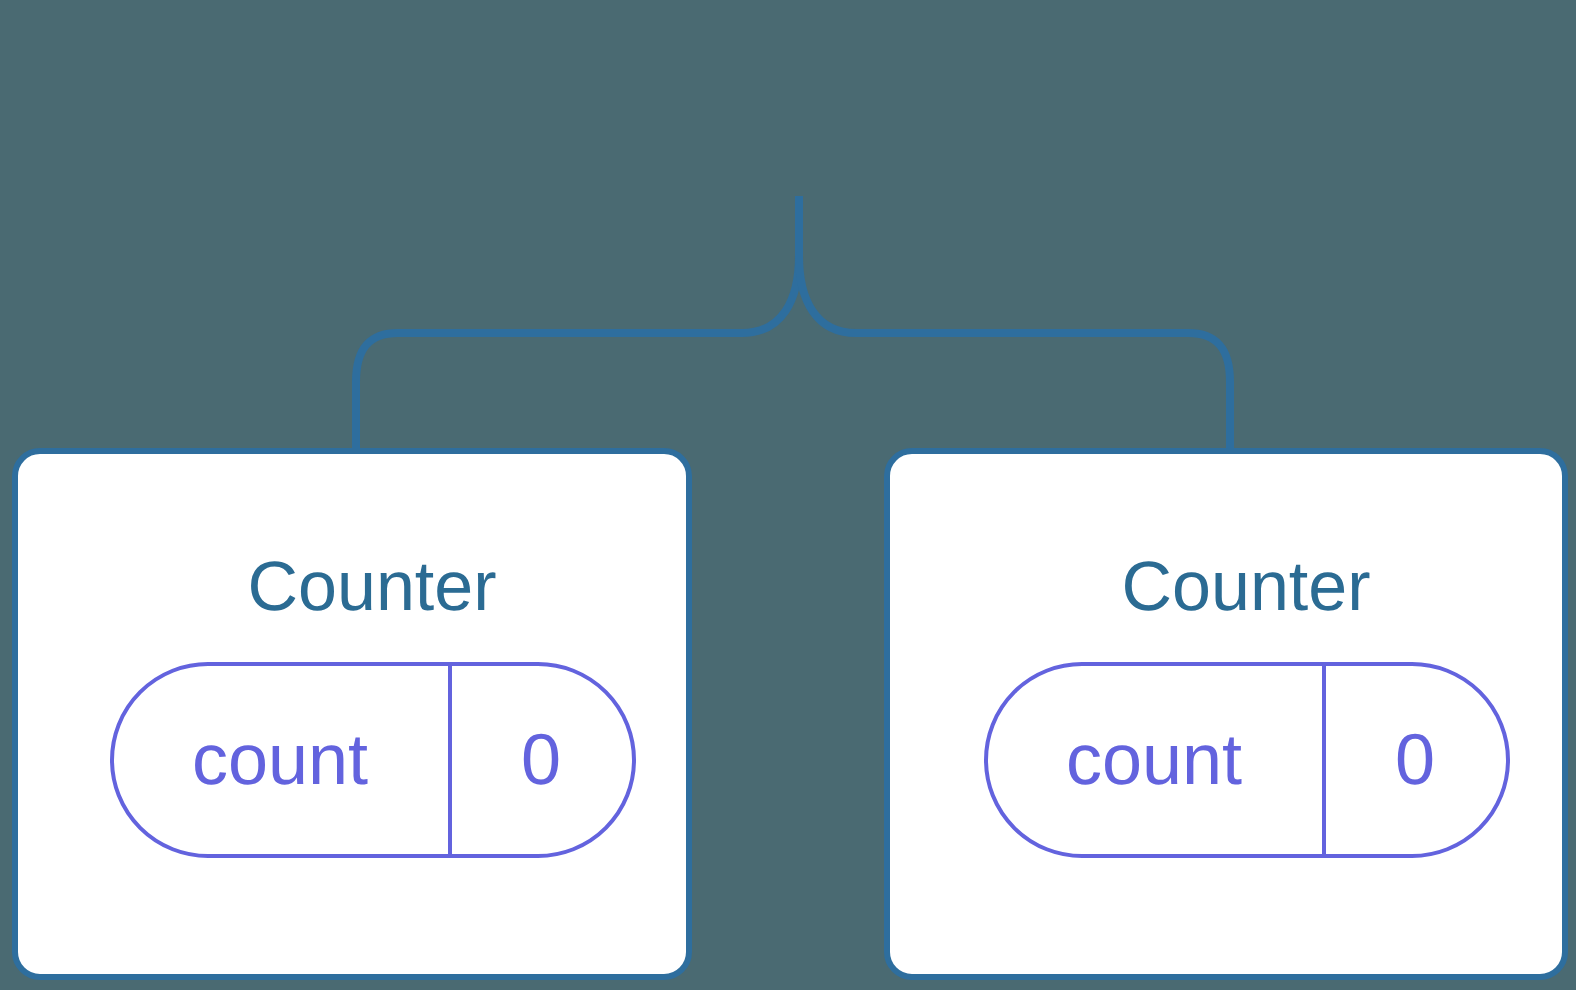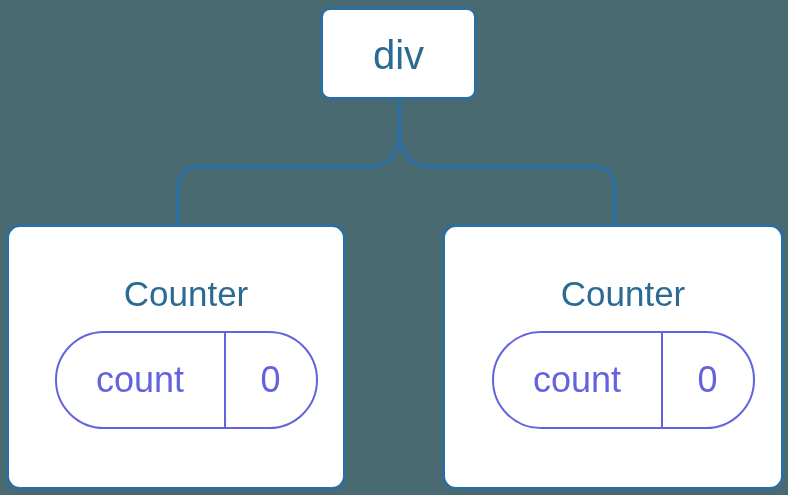--- a/index.html
+++ b/index.html
@@ -103,23 +103,20 @@
 </head>
 <body>
 
 <div class="diagram">
 
   <svg class="connector-svg" viewBox="0 0 788 495" xmlns="http://www.w3.org/2000/svg" aria-hidden="true">
     <path d="M399.5 98 L399.5 128 C399.5 150 391 166.5 371 166.5 L199 166.5 C184 166.5 178 175 178 191 L178 226"></path>
     <path d="M399.5 98 L399.5 128 C399.5 150 408 166.5 428 166.5 L594 166.5 C609 166.5 615 175 615 191 L615 226"></path>
   </svg>
 
-  <div class="root-node">
-    <span class="node-label">div</span>
-  </div>
 
   <div class="counter-card left">
     <div class="counter-title">Counter</div>
     <div class="state-pill">
       <div class="state-key">count</div>
       <div class="state-value">0</div>
     </div>
   </div>
 
   <div class="counter-card right">

